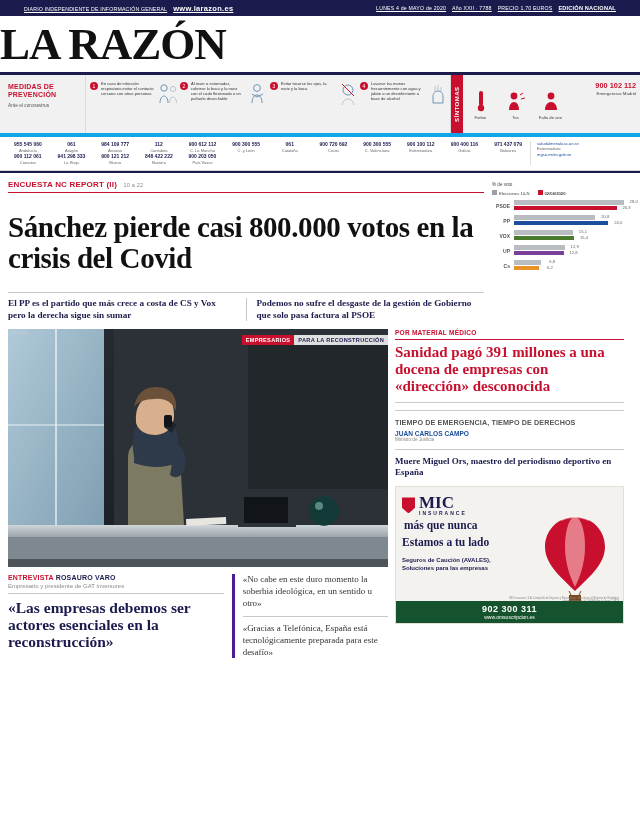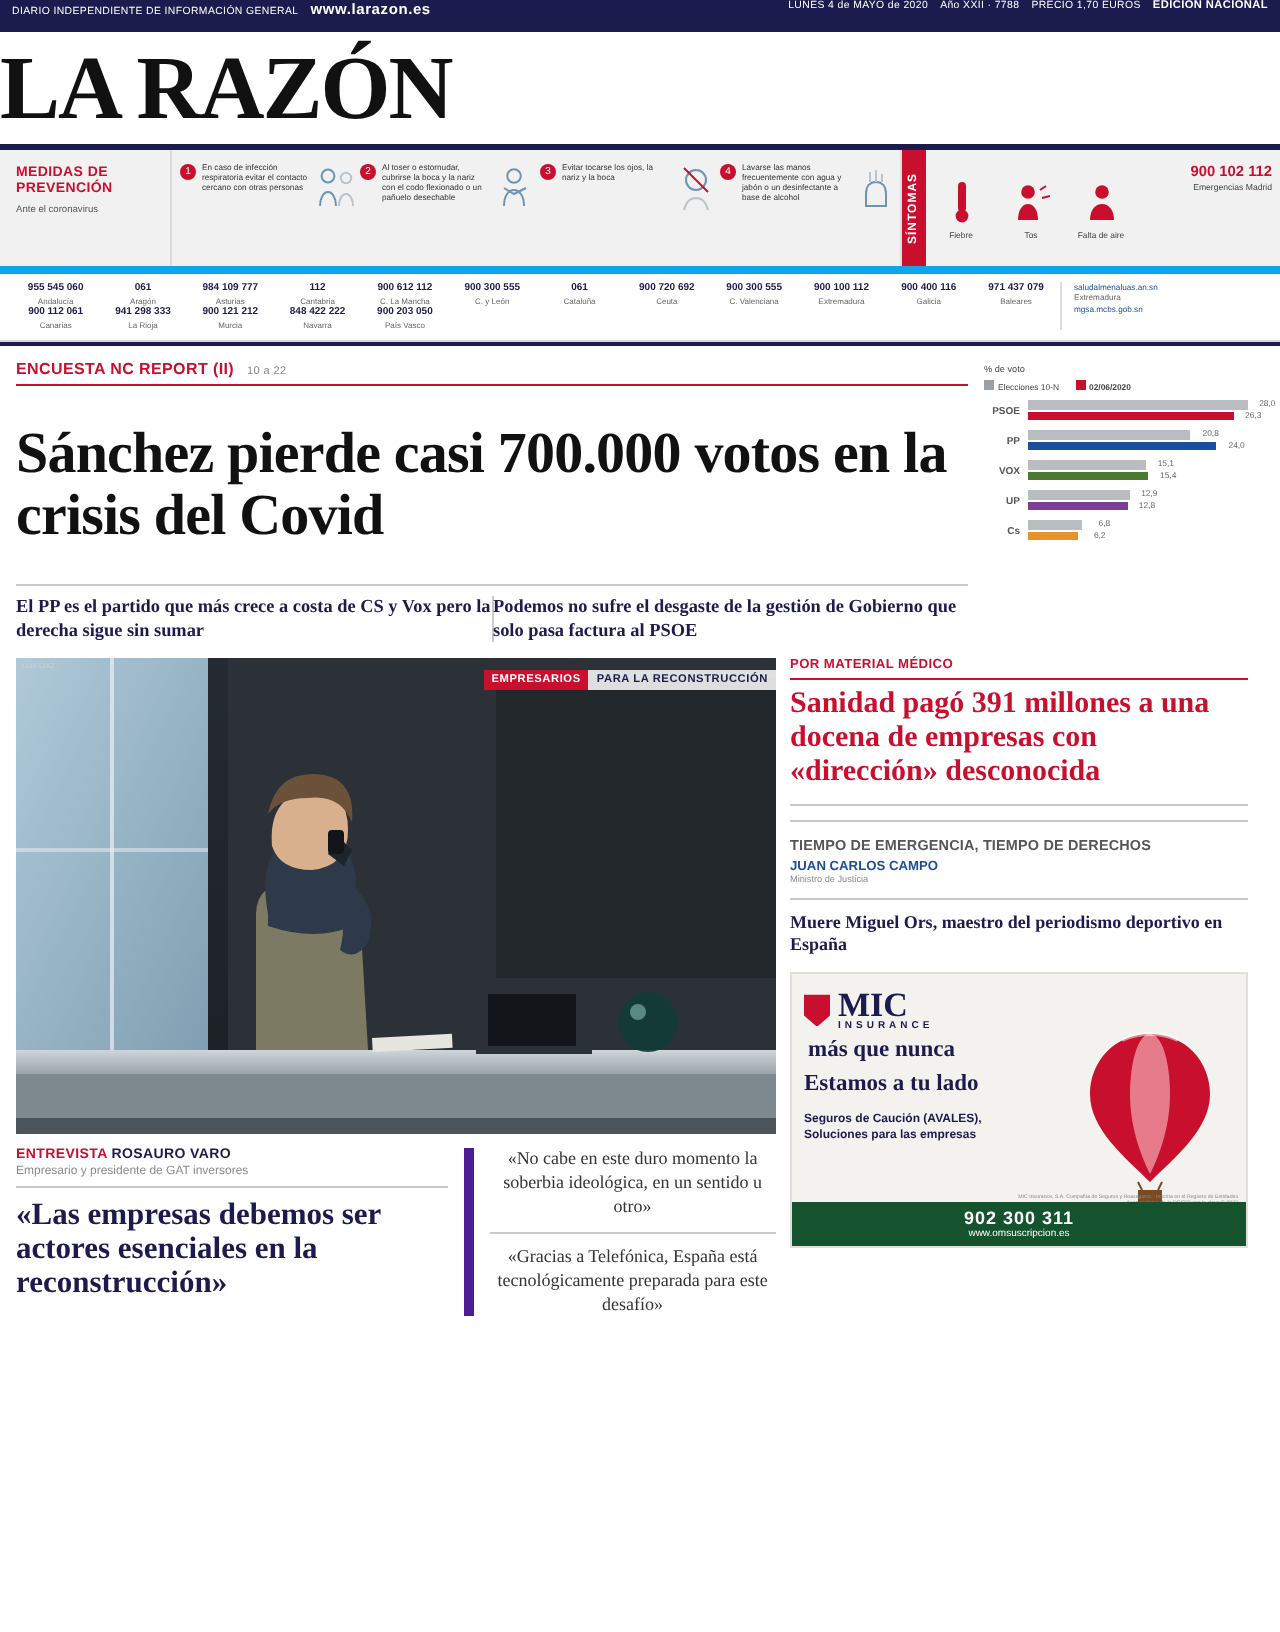--- a/index.html
+++ b/index.html
@@ -9,22 +9,22 @@
     background: #fff;
     font-family: "Liberation Sans", sans-serif;
     overflow: hidden;
     position: relative;
   }
   .page { width:640px; height:816px; position:relative; }
 
   
   .topstrip {
     height: 16px; background:#1b1b4d; color:#fff;
-    display:flex; justify-content:space-between;
-    padding: 0 6px; font-size: 5.2px; letter-spacing:.2px;
+    display:flex; align-items:center; justify-content:space-between;
+    padding: 0 24px; font-size: 5.2px; letter-spacing:.2px;text-decoration:underline;
   }
   .topstrip .left { display:flex; align-items:baseline; gap:6px; }
   .topstrip .siteurl { font-size:7.5px; font-weight:bold; letter-spacing:.3px; }
   .topstrip .right { display:flex; align-items:baseline; gap:6px; font-size:5.2px; }
   .topstrip .edition { font-weight:bold; font-size:5.6px; }
 
   
   .masthead {
     height: 56px; background:#fff; display:flex; align-items:center; 
     border-bottom: none;
@@ -93,21 +93,21 @@
   .lead { display:flex; padding: 7px 8px 0 8px; }
   .lead-main { flex:1; padding-right:8px; }
   .kicker { color:#c8102e; font-weight:bold; font-size:8px; letter-spacing:.2px; }
   .kicker .pg { color:#888; font-weight:normal; font-size:5.5px; margin-left:4px;}
   .kicker-rule { height:1px; background:#c8102e; margin:3px 0 4px 0;}
   .headline {
     font-family:"Liberation Serif", serif; font-weight:bold;
     font-size:29px; line-height:1.04; color:#111; letter-spacing:-.4px;
   }
   .sub-rule { height:1px; background:#c9c9c9; margin:8px 0 5px 0;}
-  .subdecks { display:flex; }
+  .subdecks { display:flex; gap:10px; }
   .subdeck {
     flex:1; font-family:"Liberation Serif", serif; font-weight:bold;
     font-size:9.2px; line-height:1.25; color:#1b1b4d;
   }
   .subdecks .sep { width:1px; background:#c9c9c9; }
 
   
   .poll { width:140px; padding-top:2px; }
   .poll .pct { font-size:4.6px; color:#444; }
   .poll .legend { display:flex; gap:8px; align-items:center; font-size:4.2px; color:#444; margin-top:3px;}
@@ -139,21 +139,21 @@
   .interview { padding-top:7px; display:flex; gap:8px;}
   .iv-left { flex: 1 1 58%; }
   .iv-kicker { font-size:7px; font-weight:bold; color:#c8102e; letter-spacing:.2px;}
   .iv-kicker .nm { color:#1b1b4d; }
   .iv-role { font-size:6px; color:#8a8a8a; margin-top:2px;}
   .iv-rule { height:1px; background:#c9c9c9; margin:4px 0 5px 0;}
   .iv-head {
     font-family:"Liberation Serif", serif; font-weight:bold; font-size:15.5px;
     line-height:1.1; color:#1b1b4d;
   }
-  .iv-right { flex: 1 1 42%; border-left:5px solid #4c1d95; padding-left:8px;text-align:center;}
+  .iv-right { flex: 1 1 42%; border-left:3px solid #4c1d95; padding-left:8px;}
   .pull {
     font-family:"Liberation Serif", serif; font-size:9px; line-height:1.3; color:#333;
   }
   .pull + .pullrule { height:1px; background:#c9c9c9; margin:7px 0 6px 0;}
 
   
   .right-col { width: 229px; }
   .rc-kicker { color:#c8102e; font-weight:bold; font-size:6.6px; letter-spacing:.2px;}
   .rc-rule { height:1px; background:#c8102e; margin:3px 0 4px 0;}
   .rc-head {
@@ -382,21 +382,21 @@
   </div>
   <div class="rule-nav"></div>
 
   <div class="lead">
     <div class="lead-main">
       <div class="kicker">
         <span>ENCUESTA NC REPORT (II)</span>
         <span class="pg">10 a 22</span>
       </div>
       <div class="kicker-rule"></div>
-      <h1 class="headline">Sánchez pierde casi 700.000 votos en la crisis del Covid</h1>
+      <h1 class="headline">Sánchez pierde casi 800.000 votos en la crisis del Covid</h1>
       <div class="sub-rule"></div>
       <div class="subdecks">
         <div class="subdeck">El PP es el partido que más crece a costa de CS y Vox pero la derecha sigue sin sumar</div>
         <div class="sep"></div>
         <div class="subdeck">Podemos no sufre el desgaste de la gestión de Gobierno que solo pasa factura al PSOE</div>
       </div>
     </div>
 
     <div class="poll">
       <div class="pct">% de voto</div>

